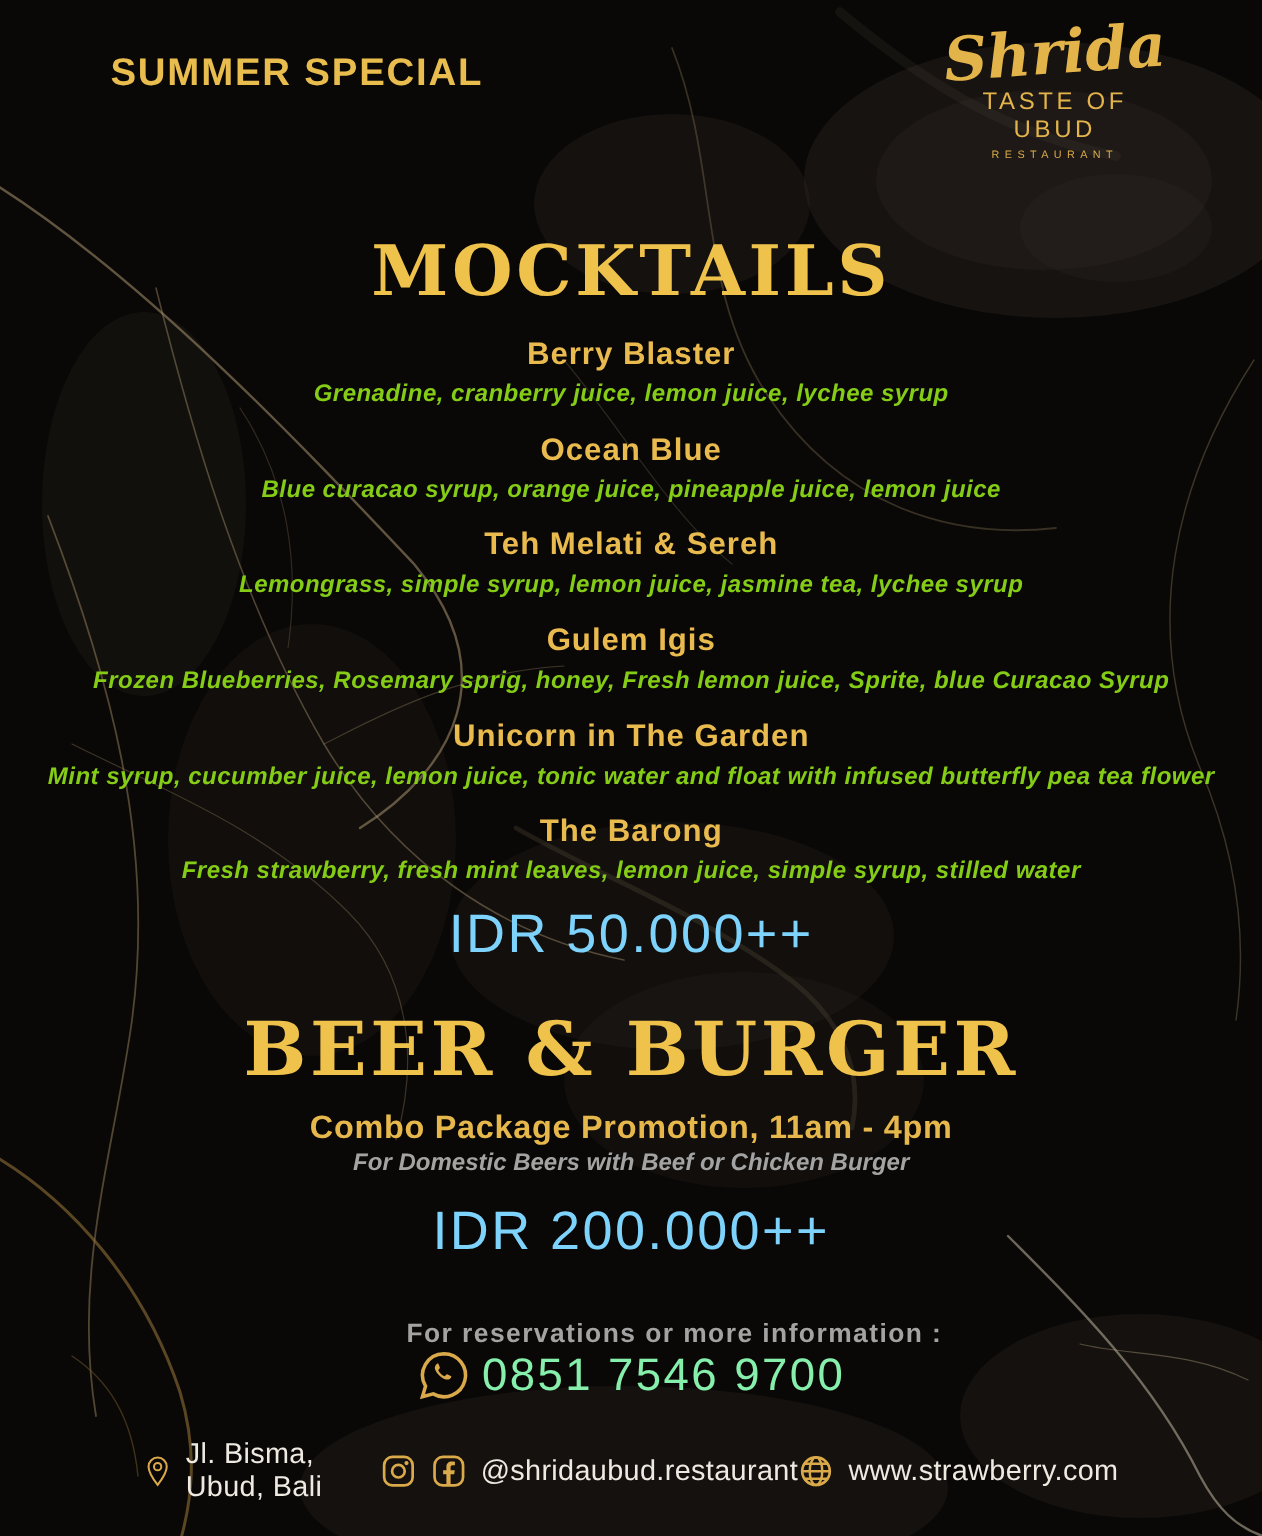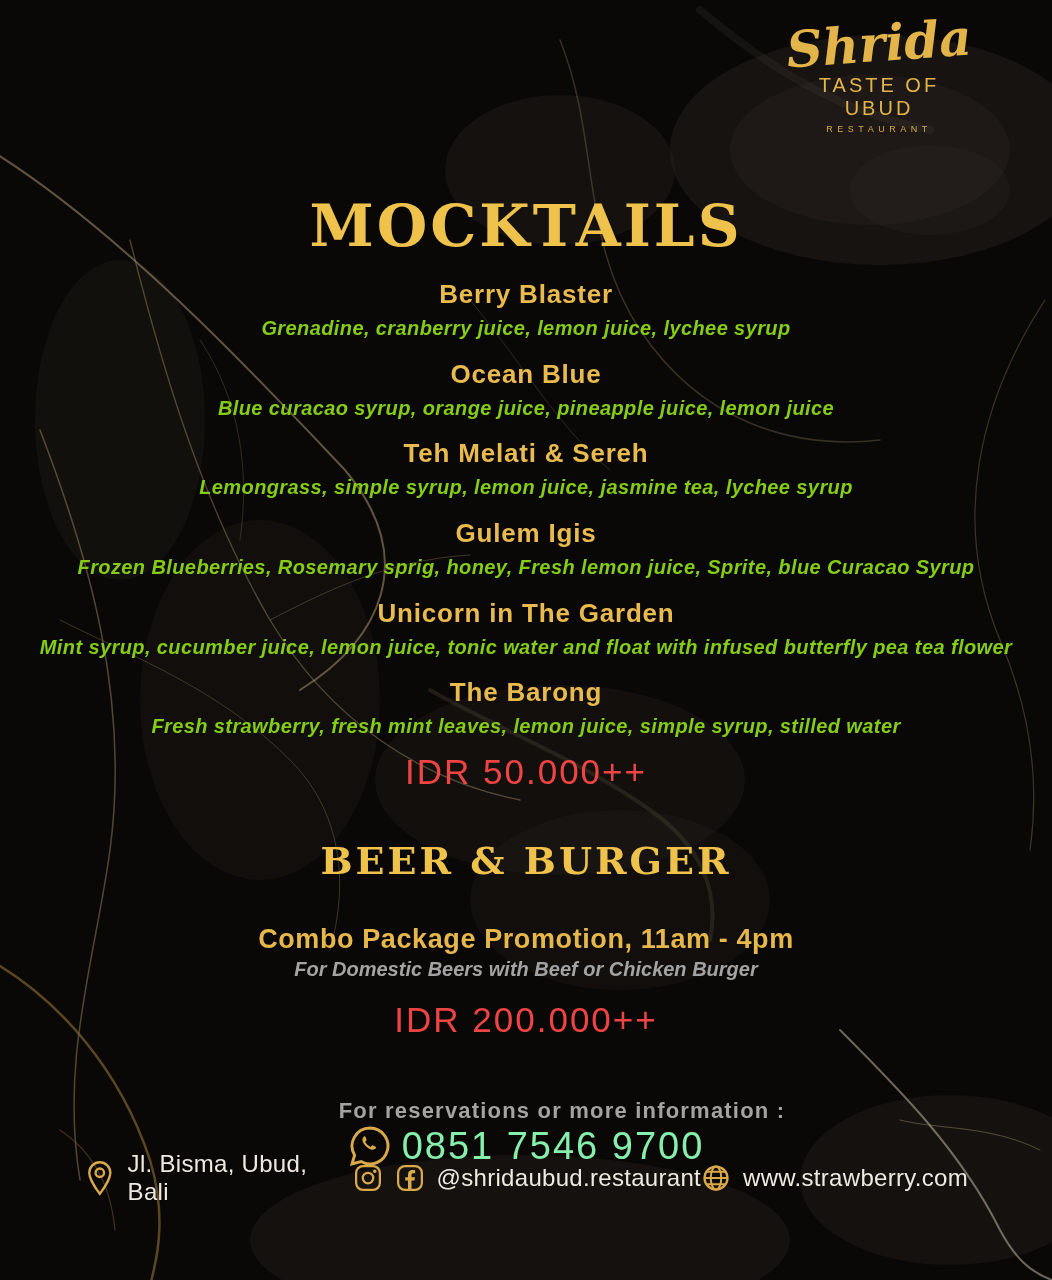--- a/index.html
+++ b/index.html
@@ -36,37 +36,37 @@
 
   
   .display-title {
     font-family:"DejaVu Serif", serif;
     font-weight:700;
     color:#efc24b;
     letter-spacing:3px;
     text-align:center;
   }
   .mocktails-title { top:192px; font-size:58px; }
-  .bb-title { top:838px; font-size:38px; }
+  .bb-title { top:838px; font-size:62px; }
 
   
   .menu-item { position:absolute; left:0; width:100%; text-align:center; }
   .item-name {
     color:#e9ba4d; font-size:26px; font-weight:700; letter-spacing:0.8px;
     line-height:30px;
   }
   .item-desc {
     color:#84cc16; font-size:20px; font-weight:700; font-style:italic;
     letter-spacing:0.4px; margin-top:8px;
   }
   .item-0 { top:279px; } .item-1 { top:359px; } .item-2 { top:438px; }
   .item-3 { top:518px; } .item-4 { top:598px; } .item-5 { top:677px; }
 
   .price {
-    color:#ef4444; font-size:35px; letter-spacing:2px; font-weight:400;
+    color:#7dd3fc; font-size:45px; letter-spacing:2px; font-weight:400;
     font-family:"Liberation Sans", sans-serif;
   }
   .price-mocktails { top:752px; }
   .price-bb { top:1000px; }
 
   .combo-subtitle { top:924px; color:#e6b84c; font-size:27px; font-weight:700; letter-spacing:0.6px; }
   .combo-desc { top:958px; color:#a3a3a3; font-size:20px; font-weight:700; font-style:italic; }
 
   .resv-label { top:1098px; color:#a3a3a3; font-size:22px; font-weight:700; letter-spacing:1.2px;margin-left:36px; }
   .phone-row {
@@ -74,23 +74,23 @@
     display:flex; align-items:center; justify-content:center; gap:10px;
   }
   .phone-number {
     color:#86efac; font-size:38px; letter-spacing:2px;
     font-family:Liberation Sans, sans-serif;
   }
   .wa-icon { width:44px; height:44px; }
 
   
   .footer {
-    position:absolute; left:0; top:1150px; width:100%;
+    position:absolute; left:0; top:1198px; width:100%;
     display:flex; align-items:center; justify-content:space-between;
-    padding:0 84px;
+    padding:0 120px;
   }
   .footer-group { display:flex; align-items:center; gap:12px; }
   .footer-text { color:#eeeae2; font-size:24px; letter-spacing:0.3px; }
   .f-icon { width:30px; height:30px; display:block; }
   .icon-pin { width:32px; height:38px; }
 </style>
 </head>
 <body>
 
 <div class="poster">
@@ -127,20 +127,21 @@
       <path d="M -10 960 C 60 1000, 120 1070, 150 1160 C 165 1210, 160 1250, 150 1285" stroke="#8f6f35" stroke-width="2.5" opacity="0.6"></path>
       <path d="M 60 1130 C 90 1150, 110 1180, 115 1230" stroke="#775c2c" stroke-width="1.2" opacity="0.5"></path>
       <path d="M 430 690 C 500 730, 580 760, 650 810 C 700 845, 720 890, 710 940" stroke="#8d7a58" stroke-width="4" opacity="0.18"></path>
       <path d="M 700 10 C 760 60, 830 110, 930 130" stroke="#6f6350" stroke-width="8" opacity="0.12"></path>
       <path d="M 470 300 C 520 360, 560 430, 610 470" stroke="#7c6f58" stroke-width="1" opacity="0.3"></path>
       <path d="M 60 620 C 140 660, 220 690, 290 760 C 340 810, 350 880, 330 950" stroke="#9b8861" stroke-width="1" opacity="0.35"></path>
       <path d="M 200 340 C 240 400, 250 470, 240 540" stroke="#8d7a58" stroke-width="1" opacity="0.3"></path>
     </g>
   </svg>
 
+  <div class="summer-special">SUMMER SPECIAL</div>
 
   <div class="logo">
     <span class="logo-script">Shrida</span>
     <div class="logo-tagline">TASTE OF UBUD</div>
     <div class="logo-sub">RESTAURANT</div>
   </div>
 
   <div class="abs-center display-title mocktails-title">MOCKTAILS</div>
 
   <div class="menu-item item-0">

